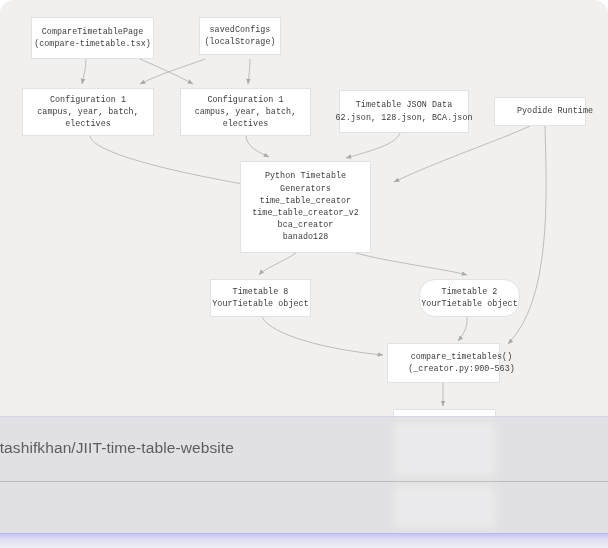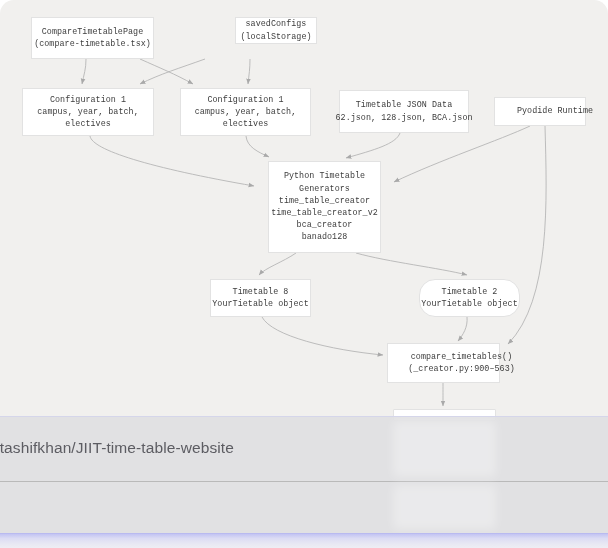--- a/index.html
+++ b/index.html
@@ -119,21 +119,21 @@
 
       <path d="M443,383 C443,393 443,398 443,406"></path>
     </g>
   </svg>
 
   <div class="node" style="left:31px;top:17px;width:123px;height:42px;">
     <span class="ln">CompareTimetablePage</span>
     <span class="ln">(compare-timetable.tsx)</span>
   </div>
 
-  <div class="node" style="left:199px;top:17px;width:82px;height:27px;margin-left:36px;">
+  <div class="node" style="left:199px;top:17px;width:82px;height:38px;">
     <span class="ln">savedConfigs</span>
     <span class="ln">(localStorage)</span>
   </div>
 
   <div class="node" style="left:22px;top:88px;width:132px;height:48px;">
     <span class="ln">Configuration 1</span>
     <span class="ln">campus, year, batch,</span>
     <span class="ln">electives</span>
   </div>
 
@@ -145,21 +145,21 @@
 
   <div class="node" style="left:339px;top:90px;width:130px;height:43px;">
     <span class="ln">Timetable JSON Data</span>
     <span class="ln">62.json, 128.json, BCA.json</span>
   </div>
 
   <div class="node" style="left:494px;top:97px;width:92px;height:29px;padding-left:36px;">
     <span class="ln">Pyodide Runtime</span>
   </div>
 
-  <div class="node" style="left:268px;top:161px;width:113px;height:92px;">
+  <div class="node" style="left:240px;top:161px;width:131px;height:92px;">
     <span class="ln">Python Timetable</span>
     <span class="ln">Generators</span>
     <span class="ln">time_table_creator</span>
     <span class="ln">time_table_creator_v2</span>
     <span class="ln">bca_creator</span>
     <span class="ln">banado128</span>
   </div>
 
   <div class="node" style="left:210px;top:279px;width:101px;height:38px;">
     <span class="ln">Timetable 8</span>

